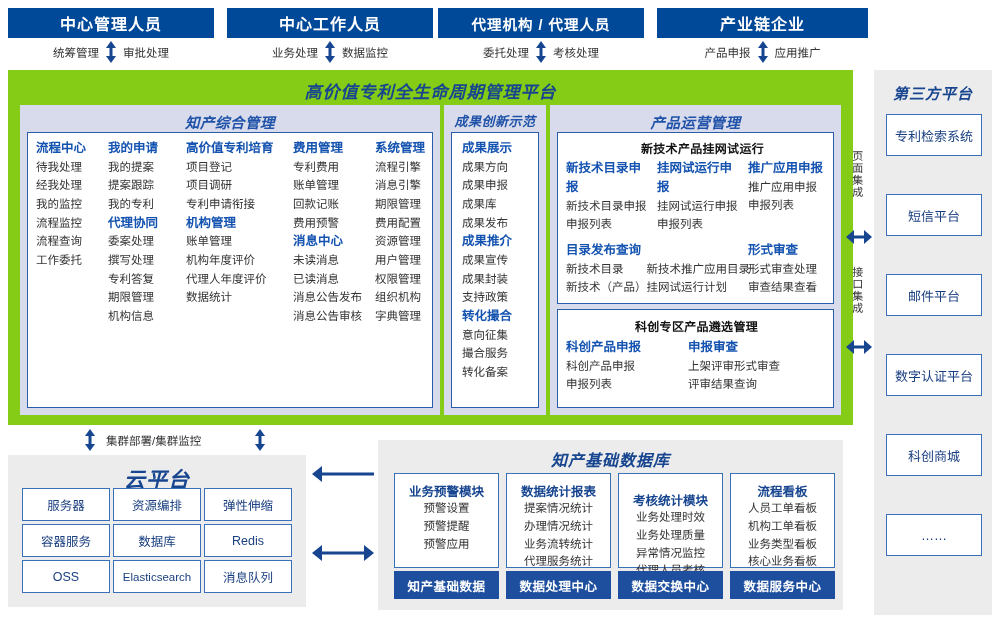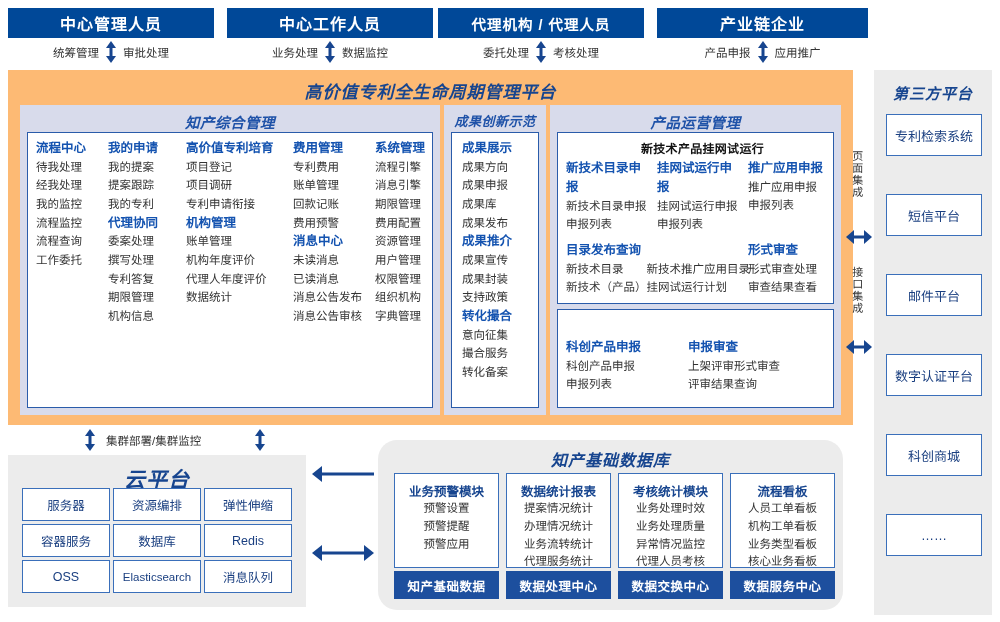--- a/index.html
+++ b/index.html
@@ -25,21 +25,21 @@
   .vdbl::before,.vdbl::after{
     content:"";position:absolute;left:50%;transform:translateX(-50%);
     width:0;height:0;border-left:5px solid transparent;border-right:5px solid transparent;
   }
   .vdbl::before{top:0;border-bottom:7px solid #17458f;}
   .vdbl::after{bottom:0;border-top:7px solid #17458f;}
   .vdbl .stem{position:absolute;left:50%;top:6px;transform:translateX(-50%);
     width:3px;height:10px;background:#17458f;}
 
   
-  .panel-outer{background:#fdba74;}
+  .panel-outer{background:#84cc16;}
   .platform-title{
     font-size:17px;font-weight:bold;font-style:italic;color:#17458f;
     text-align:center;letter-spacing:1px;
   }
   .sect{background:#d8dbeb;}
   .sect-title{
     text-align:center;font-size:14.5px;font-weight:bold;font-style:italic;
     color:#1f52a8;letter-spacing:.5px;
   }
   .white-box{background:#fff;border:1.5px solid #2a5caa;}
@@ -84,21 +84,21 @@
     text-align:center;font-size:21px;font-weight:bold;font-style:italic;color:#17458f;
     letter-spacing:1px;
   }
   .cloud-cell{
     background:#fff;border:1.4px solid #3a6fba;display:flex;align-items:center;
     justify-content:center;font-size:12.5px;color:#1a3f80;
   }
   .cluster-lbl{font-size:11.5px;color:#333;white-space:nowrap;}
 
   
-  .db-panel{background:#ececec;border-radius:19px;}
+  .db-panel{background:#ececec;}
   .db-title{
     text-align:center;font-size:16px;font-weight:bold;font-style:italic;color:#17458f;
     letter-spacing:1px;
   }
   .db-col{background:#fff;border:1.4px solid #3a6fba;}
   .db-col-head{
     text-align:center;font-weight:bold;font-size:12.5px;color:#17458f;
   }
   .db-col-item{text-align:center;font-size:11.5px;color:#333;line-height:1.55;}
   .db-foot{
@@ -288,20 +288,21 @@
           <div class="col-item">新技术（产品）挂网试运行计划</div>
         </div>
         <div class="abs" style="left:190px;top:108px;width:84px;">
           <div class="col-head">形式审查</div>
           <div class="col-item">形式审查处理</div>
           <div class="col-item">审查结果查看</div>
         </div>
       </div>
 
       <div class="abs inner-box" style="left:7px;top:204px;width:277px;height:99px;">
+        <div class="abs inner-title" style="left:0;top:7px;width:277px;">科创专区产品遴选管理</div>
         <div class="abs" style="left:8px;top:28px;width:110px;">
           <div class="col-head">科创产品申报</div>
           <div class="col-item">科创产品申报</div>
           <div class="col-item">申报列表</div>
         </div>
         <div class="abs" style="left:130px;top:28px;width:140px;">
           <div class="col-head">申报审查</div>
           <div class="col-item">上架评审形式审查</div>
           <div class="col-item">评审结果查询</div>
         </div>
@@ -413,21 +414,21 @@
       <div class="db-col-item">提案情况统计</div>
       <div class="db-col-item">办理情况统计</div>
       <div class="db-col-item">业务流转统计</div>
       <div class="db-col-item">代理服务统计</div>
     </div>
     <div class="abs db-foot" style="left:128px;top:131px;width:105px;height:28px;">
       <span>数据处理中心</span>
     </div>
 
     <div class="abs db-col" style="left:240px;top:33px;width:105px;height:95px;">
-      <div class="db-col-head" style="margin-top:7px;">考核统计模块</div>
+      <div class="db-col-head" style="margin-top:16px;">考核统计模块</div>
       <div class="db-col-item">业务处理时效</div>
       <div class="db-col-item">业务处理质量</div>
       <div class="db-col-item">异常情况监控</div>
       <div class="db-col-item">代理人员考核</div>
     </div>
     <div class="abs db-foot" style="left:240px;top:131px;width:105px;height:28px;">
       <span>数据交换中心</span>
     </div>
 
     <div class="abs db-col" style="left:352px;top:33px;width:105px;height:95px;">

